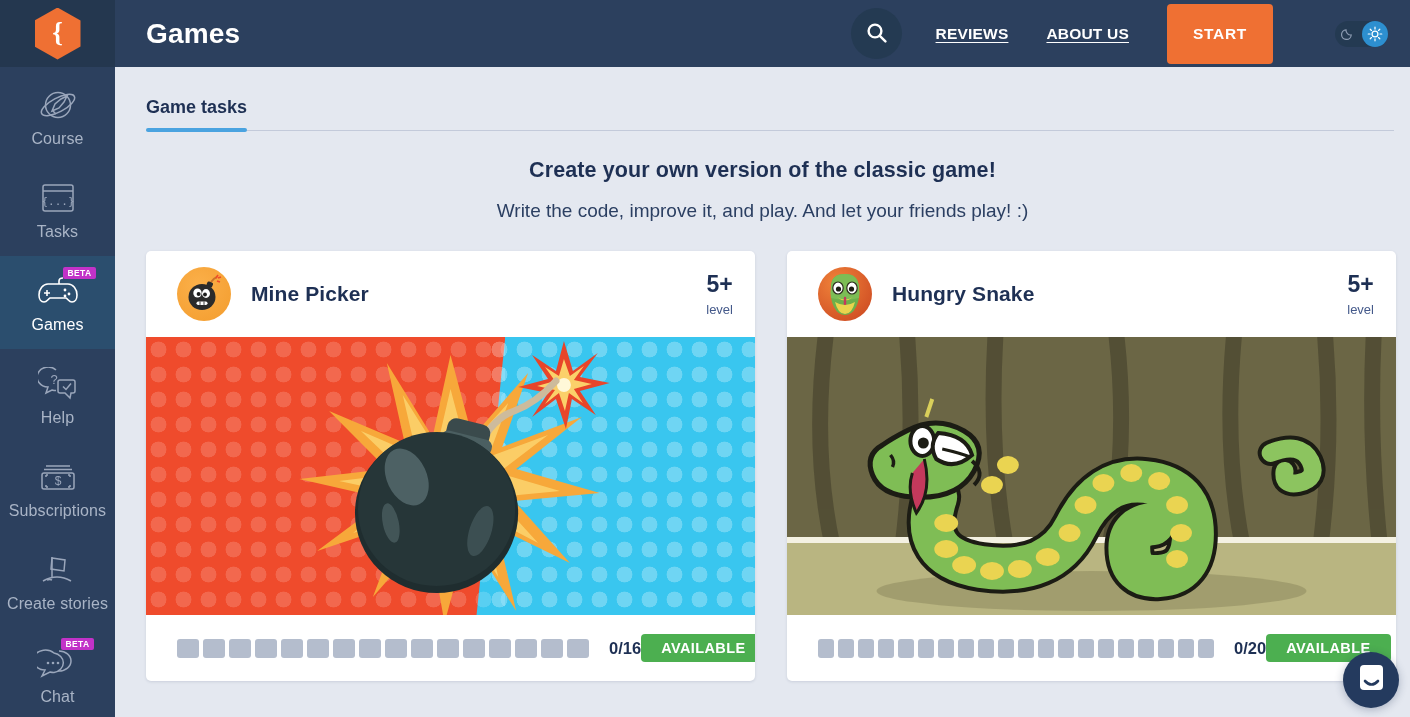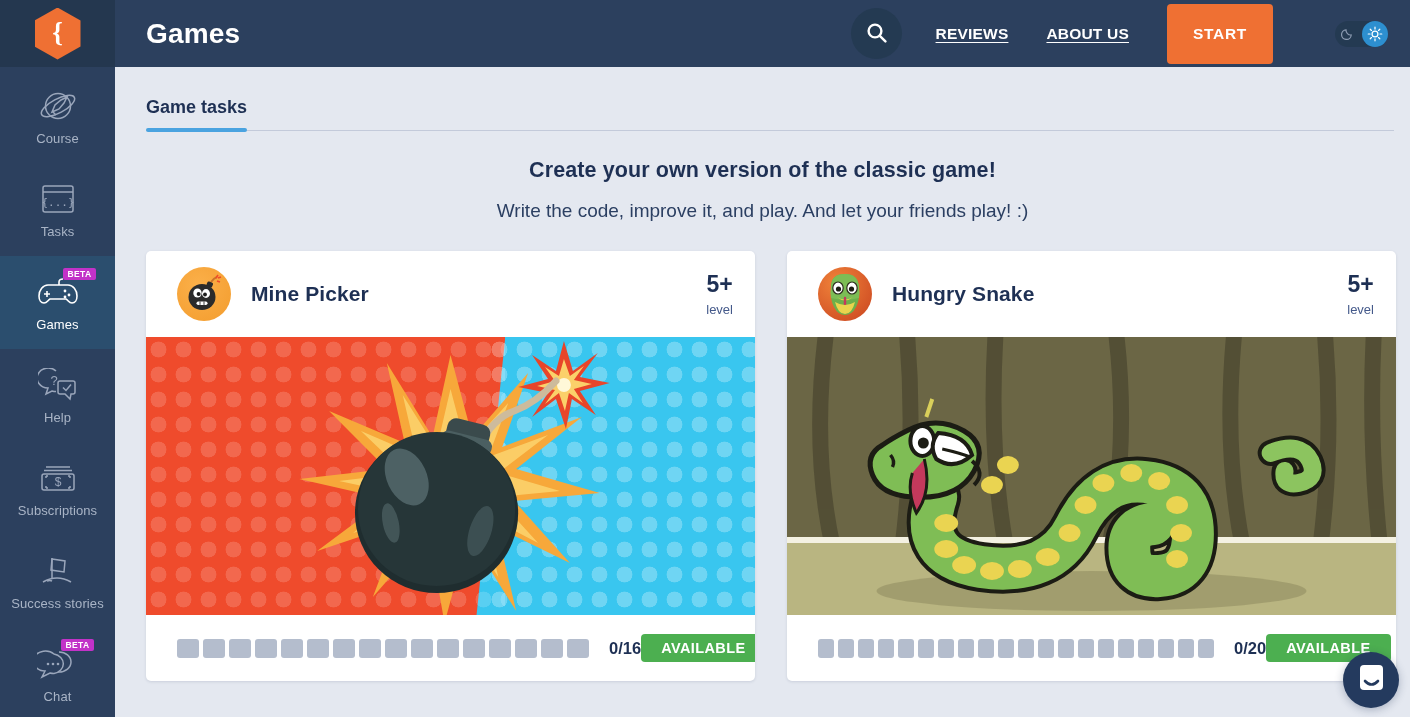--- a/index.html
+++ b/index.html
@@ -38,21 +38,21 @@
   .nav-item {
     height:93px; position:relative;
     display:flex; flex-direction:column;
     align-items:center; justify-content:center;
     gap:6px; cursor:pointer; text-decoration:none;
   }
   .nav-item.active { background:#2b4e6e; }
   .nav-icon { width:44px; height:38px; display:flex; align-items:center; justify-content:center; position:relative; }
   .nav-icon svg { display:block; }
   .nav-label {
-    font-size:13px; color:#a9b4c6; letter-spacing:.1px; white-space:nowrap;
+    font-size:16px; color:#a9b4c6; letter-spacing:.1px; white-space:nowrap;
   }
   .nav-item.active .nav-label { color:#ffffff; }
   .beta {
     position:absolute; top:-5px; right:-16px;
     background:#c232c8; color:#fff;
     font-size:8.5px; font-weight:700; letter-spacing:.4px;
     padding:2px 4px 1.5px; border-radius:2px; line-height:1;
   }
 
   
@@ -261,21 +261,21 @@
 
       <div class="nav-item">
         <span class="nav-icon">
           <svg width="40" height="34" viewBox="0 0 40 34" fill="none" stroke="#9aa6bb" stroke-width="1.5">
             <path d="M14 5 l13 2 -1 11 -13-2z"></path>
             <path d="M14 4 v20"></path>
             <path d="M5 28 q14-8 28 0"></path>
             <path d="M9 27 q3-1 5 0"></path>
           </svg>
         </span>
-        <span class="nav-label">Success stories</span>
+        <span class="nav-label">Create stories</span>
       </div>
 
       <div class="nav-item">
         <span class="nav-icon">
           <svg width="42" height="32" viewBox="0 0 42 32" fill="none" stroke="#9aa6bb" stroke-width="1.5">
             <path d="M22 4 a12 10 0 0 1 0 20 h-2 a12 10 0 0 1 -1 -.1"></path>
             <path d="M17 6 a12 10 0 1 0 -9 17 l-3 6 8-4 a15 15 0 0 0 4 .5 a12 10 0 0 0 0-19.5z" fill="#2c405e"></path>
             <circle cx="11" cy="16" r="1.3" fill="#9aa6bb" stroke="none"></circle>
             <circle cx="16" cy="16" r="1.3" fill="#9aa6bb" stroke="none"></circle>
             <circle cx="21" cy="16" r="1.3" fill="#9aa6bb" stroke="none"></circle>

